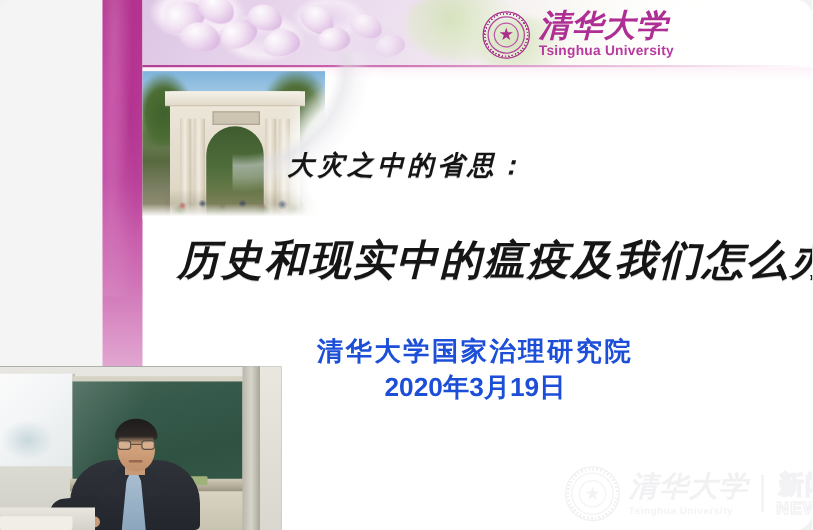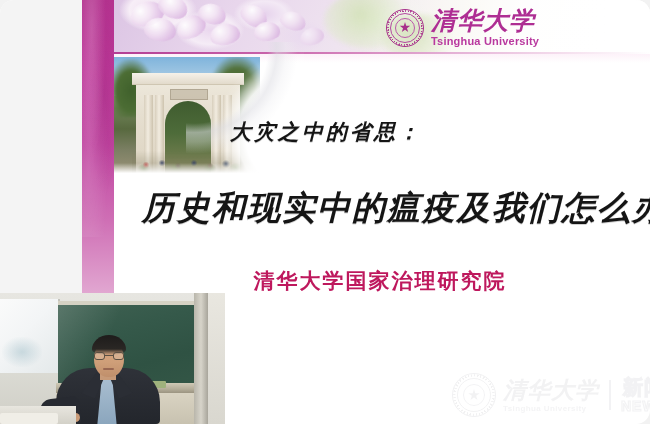--- a/index.html
+++ b/index.html
@@ -305,21 +305,21 @@
     white-space: nowrap;
     text-shadow: 0 1px 0 rgba(0,0,0,.18);
   }
 
   
   .credits {
     position: absolute;
     left: 230px; top: 266px;
     width: 300px;
     text-align: center;
-    color: #be185d;
+    color: #1d4ed8;
   }
   .credit-line {
     font-family: "DejaVu Serif", "Liberation Serif", serif;
     font-size: 21px;
     font-weight: bold;
     letter-spacing: 2px;
     line-height: 1.42;
     white-space: nowrap;
   }
   .credit-date {
@@ -575,20 +575,21 @@
     </div>
     <div class="gate-bottom-fade"></div>
     <div class="gate-mask"></div>
     <div class="gate-mask2"></div>
 
     <div class="title-1">大灾之中的省思：</div>
     <div class="title-2">历史和现实中的瘟疫及我们怎么办</div>
 
     <div class="credits">
       <div class="credit-line">清华大学国家治理研究院</div>
+      <div class="credit-date">2020年3月19日</div>
     </div>
 
     <div class="watermark">
       <div class="wm-seal">
         <div class="r1"></div>
         <div class="teeth"></div>
         <div class="r2"></div>
         <div class="r3"></div>
         <div class="star"></div>
       </div>

